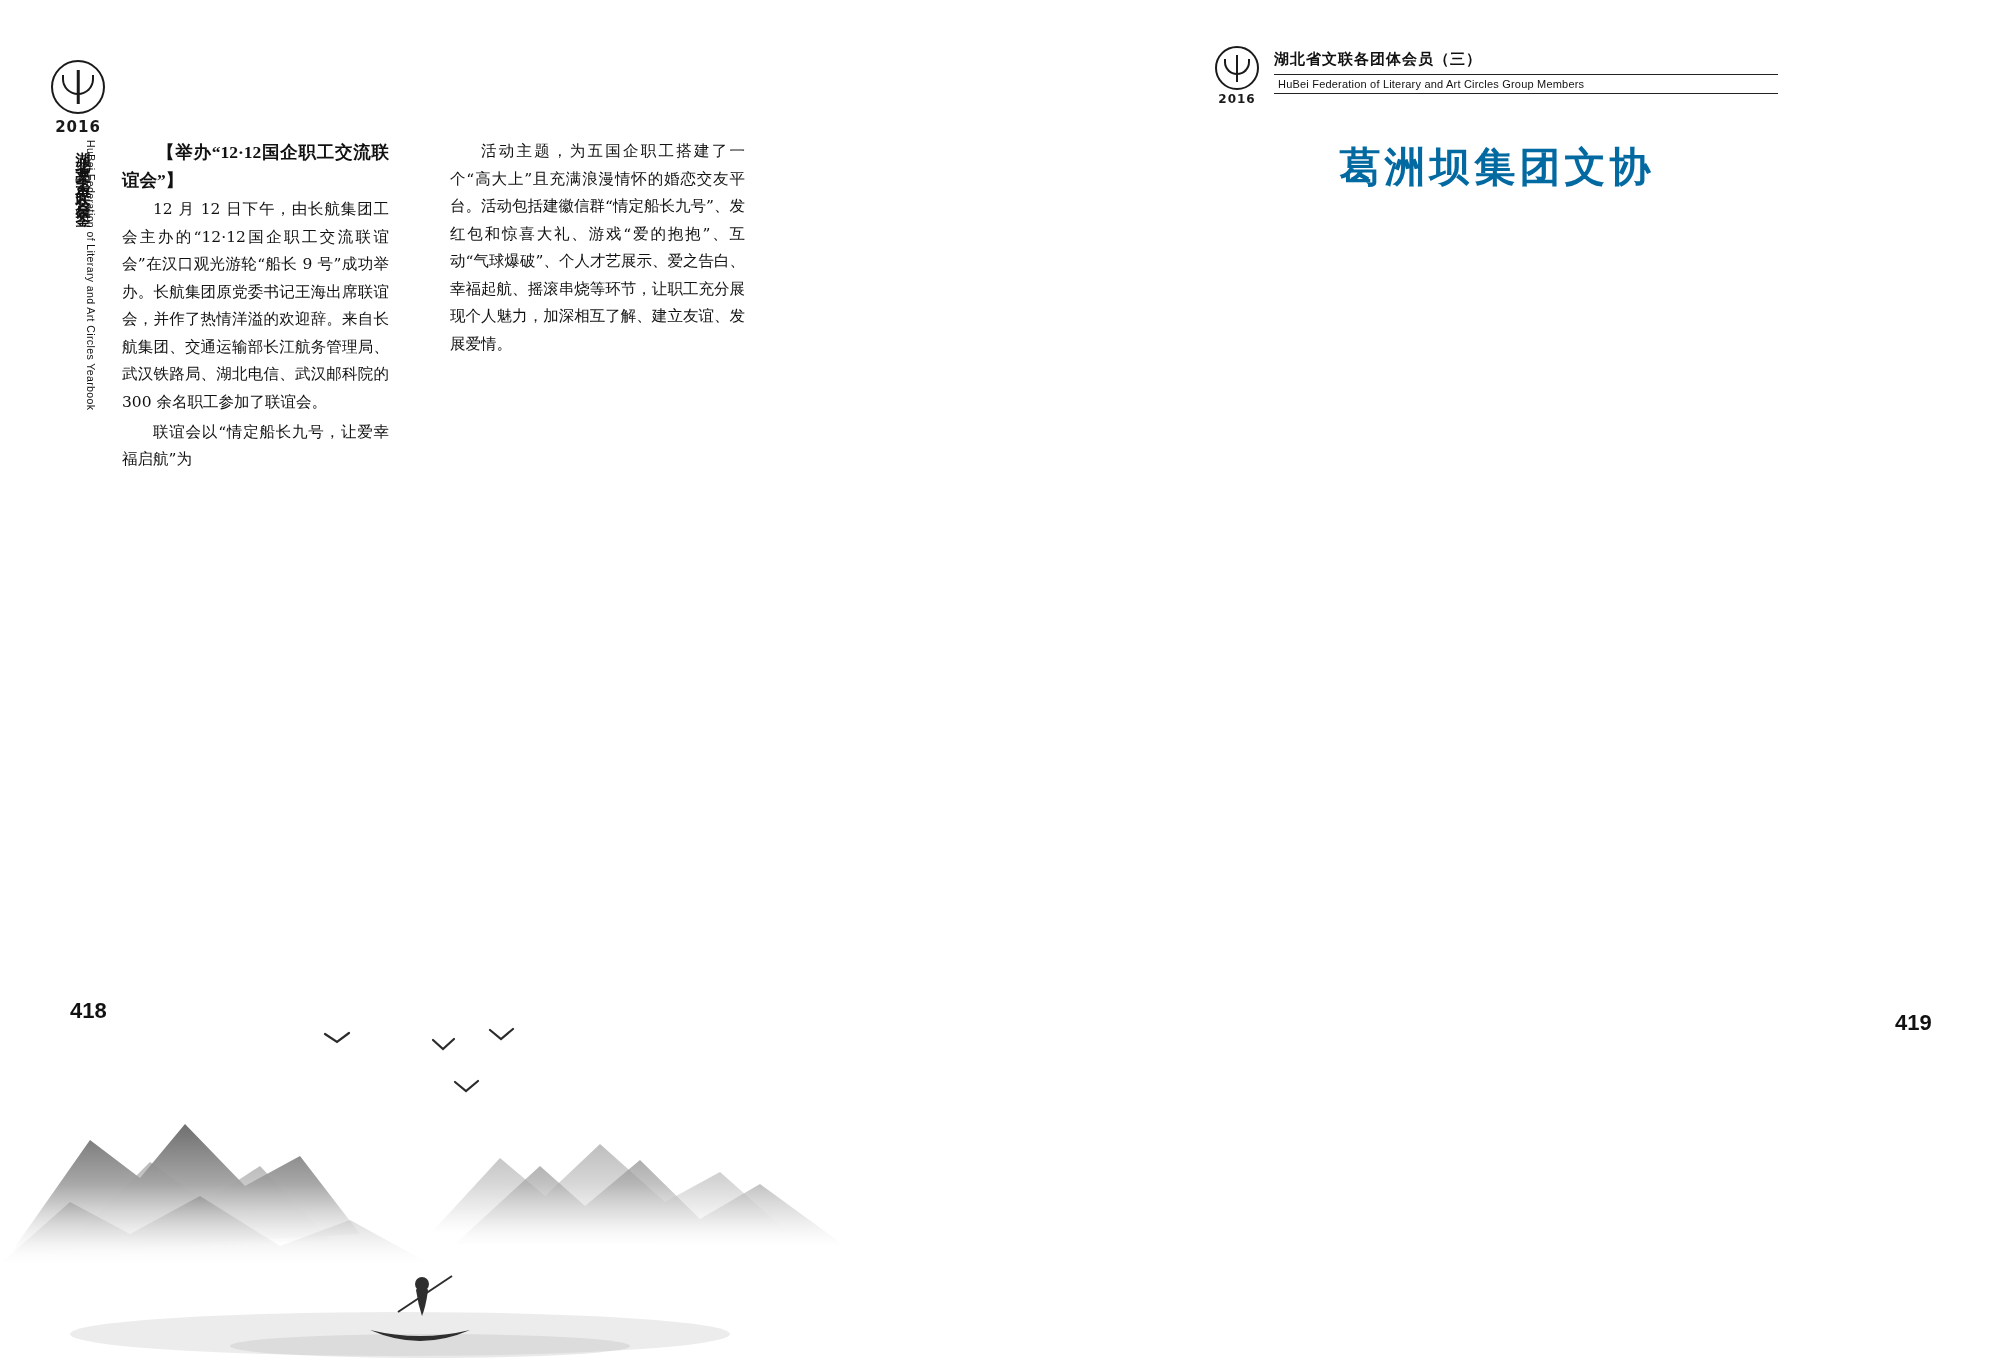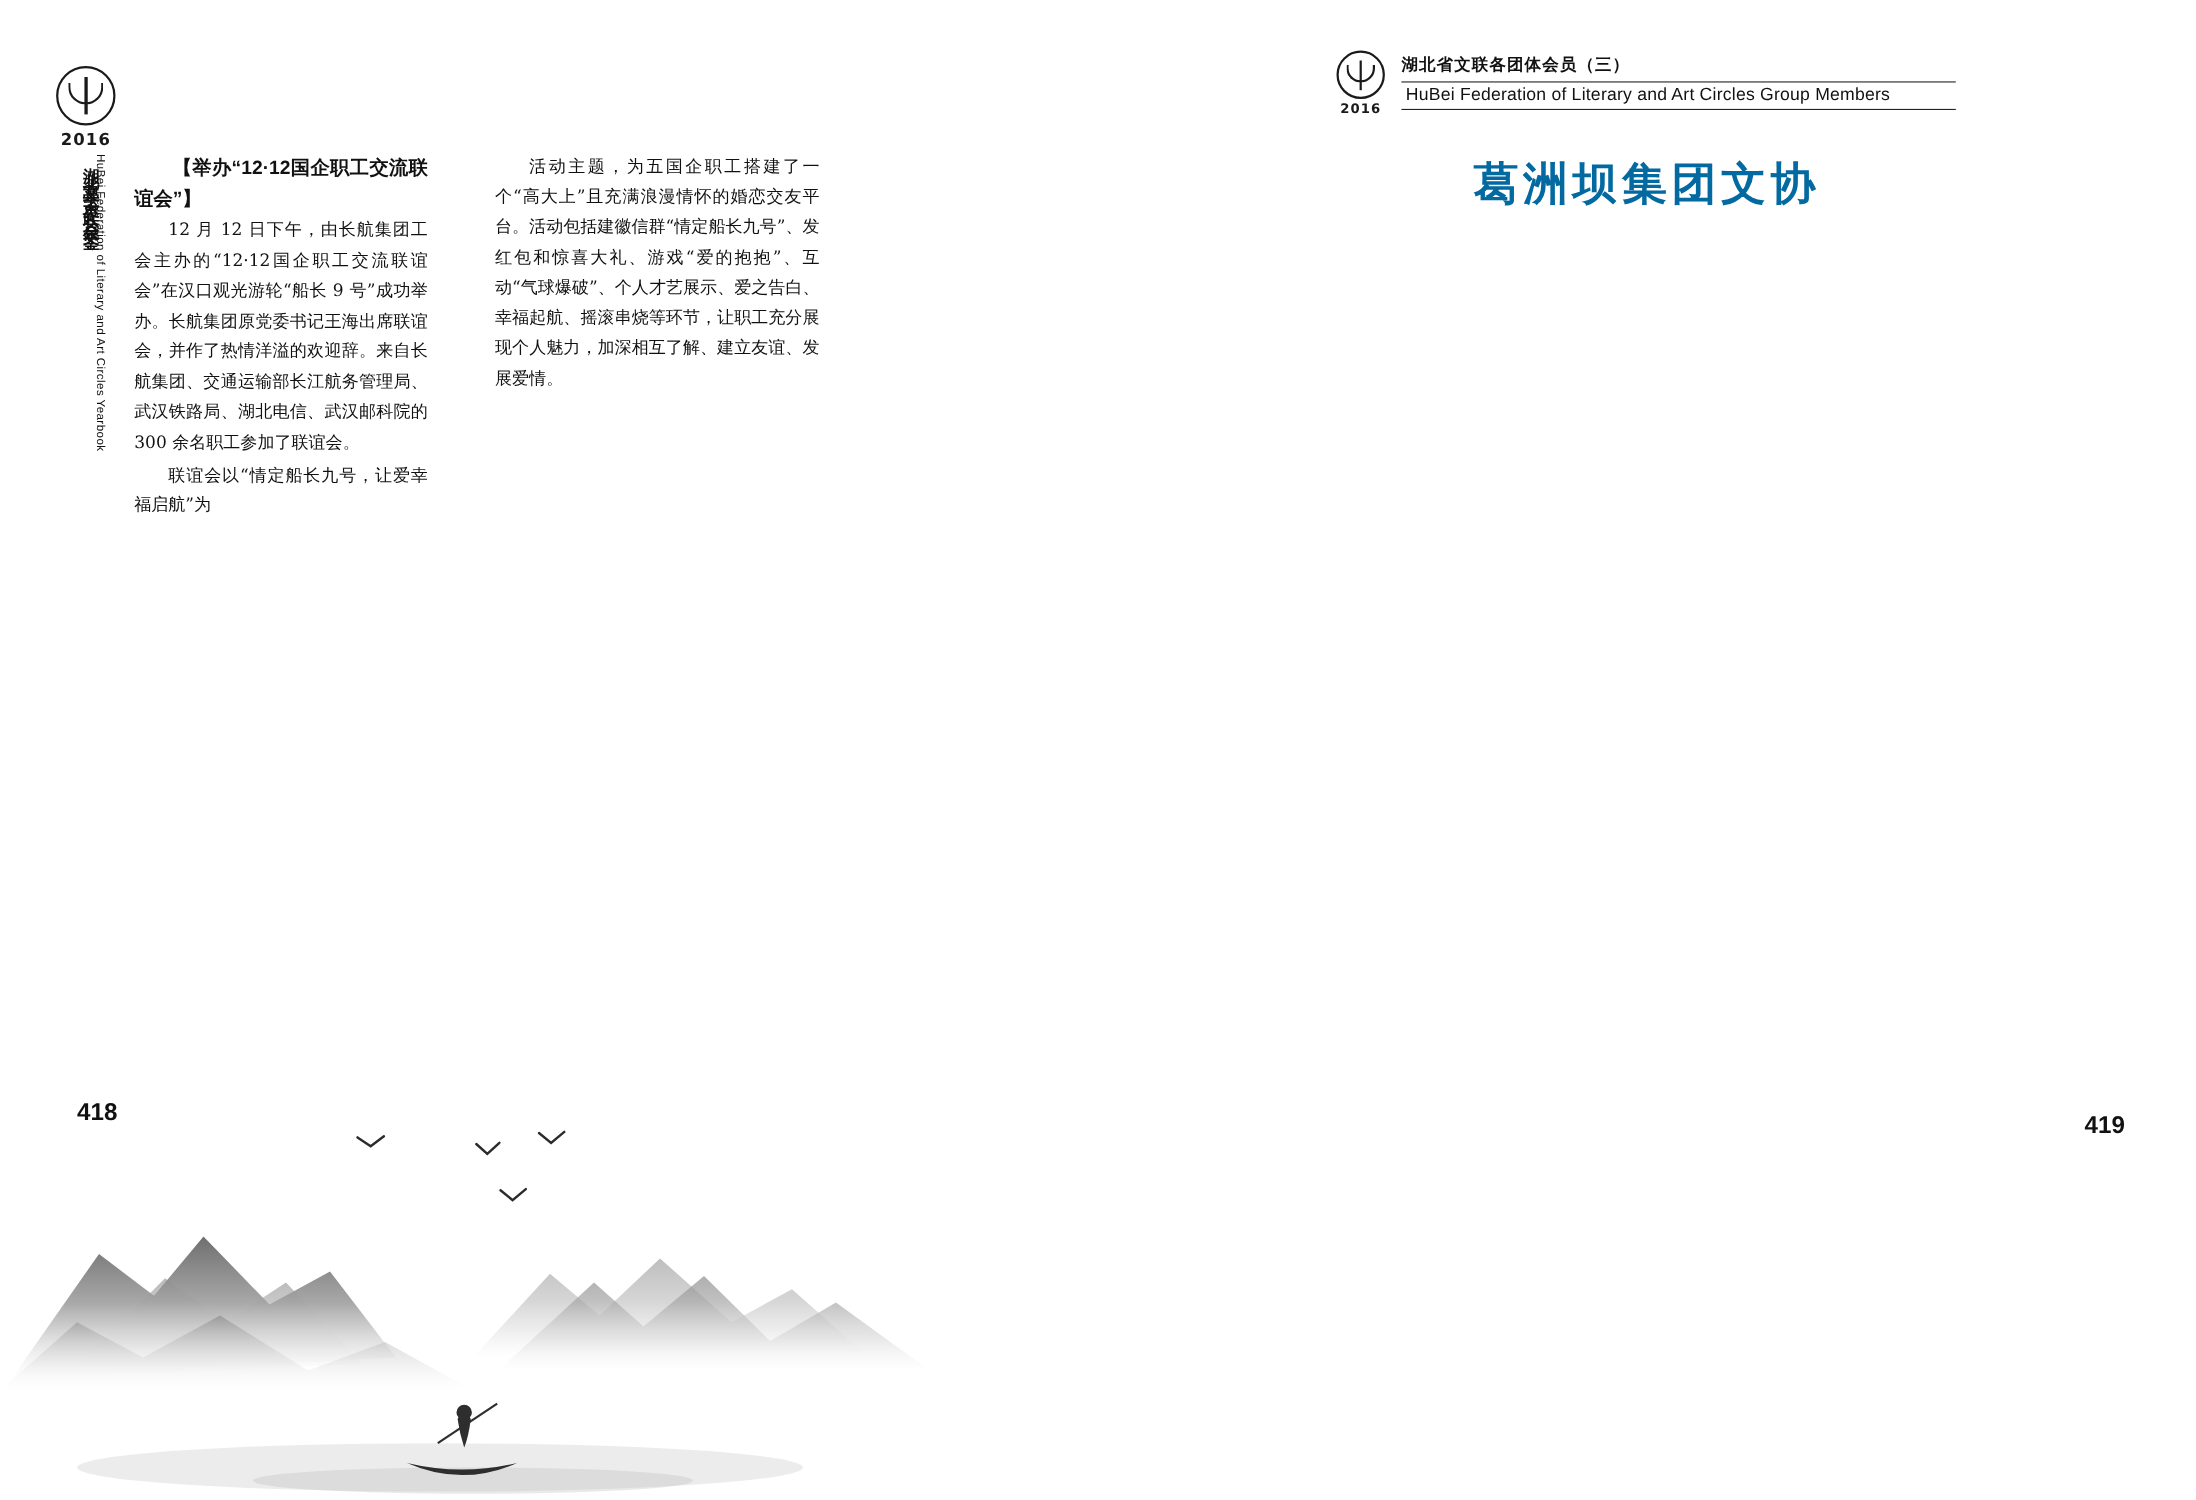--- a/index.html
+++ b/index.html
@@ -111,21 +111,21 @@
     margin: 0 0 2px 0;
     text-indent: 2em;
   }
 
   .head-bracket {
     font-size: 17.5px;
     font-weight: bold;
     margin: 14px 0 6px 0;
     text-indent: 0;
     line-height: 1.6;
-    font-family: Liberation Sans, sans-serif;
+    font-family: Liberation Serif, serif;
   }
 
   .l-col1 { left: 122px; top: 138px; width: 267px; }
   .l-col2 { left: 414px; top: 138px; width: 295px; margin-left: 36px; }
 
   .page-num {
     position: absolute;
     font-size: 22px;
     font-weight: bold;
     font-family: "Liberation Sans", sans-serif;
@@ -151,21 +151,21 @@
   .rp-headtext { margin-left: 8px; padding-top: 4px; }
   .rp-cn {
     font-size: 15px;
     font-weight: bold;
     letter-spacing: 1px;
     font-family: "DejaVu Serif", "Liberation Serif", serif;
     color: #111;
   }
   .rp-en {
     margin-top: 5px;
-    font-size: 16px;
+    font-size: 11px;
     letter-spacing: 0.2px;
     color: #111;
     border-top: 1.5px solid #222;
     border-bottom: 1.5px solid #222;
     padding: 3px 0 3px 4px;
     width: 500px;
     font-family: "Liberation Sans", sans-serif;
   }
 
   .rp-title {

